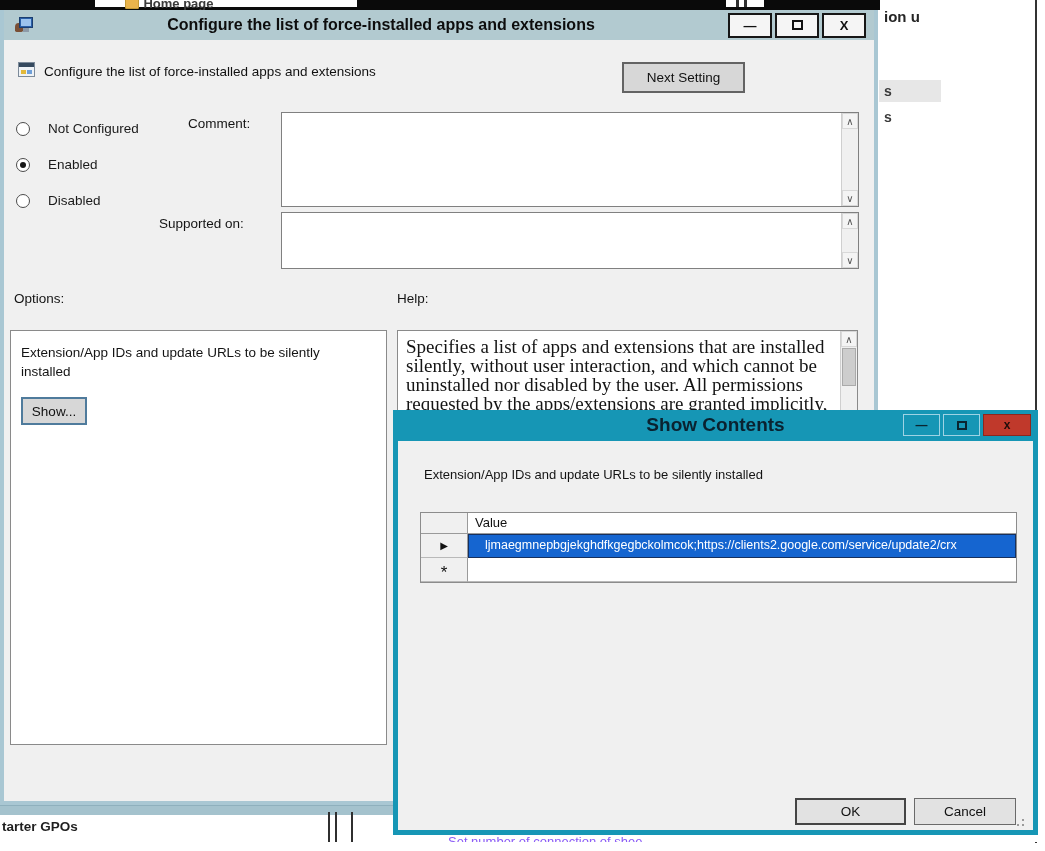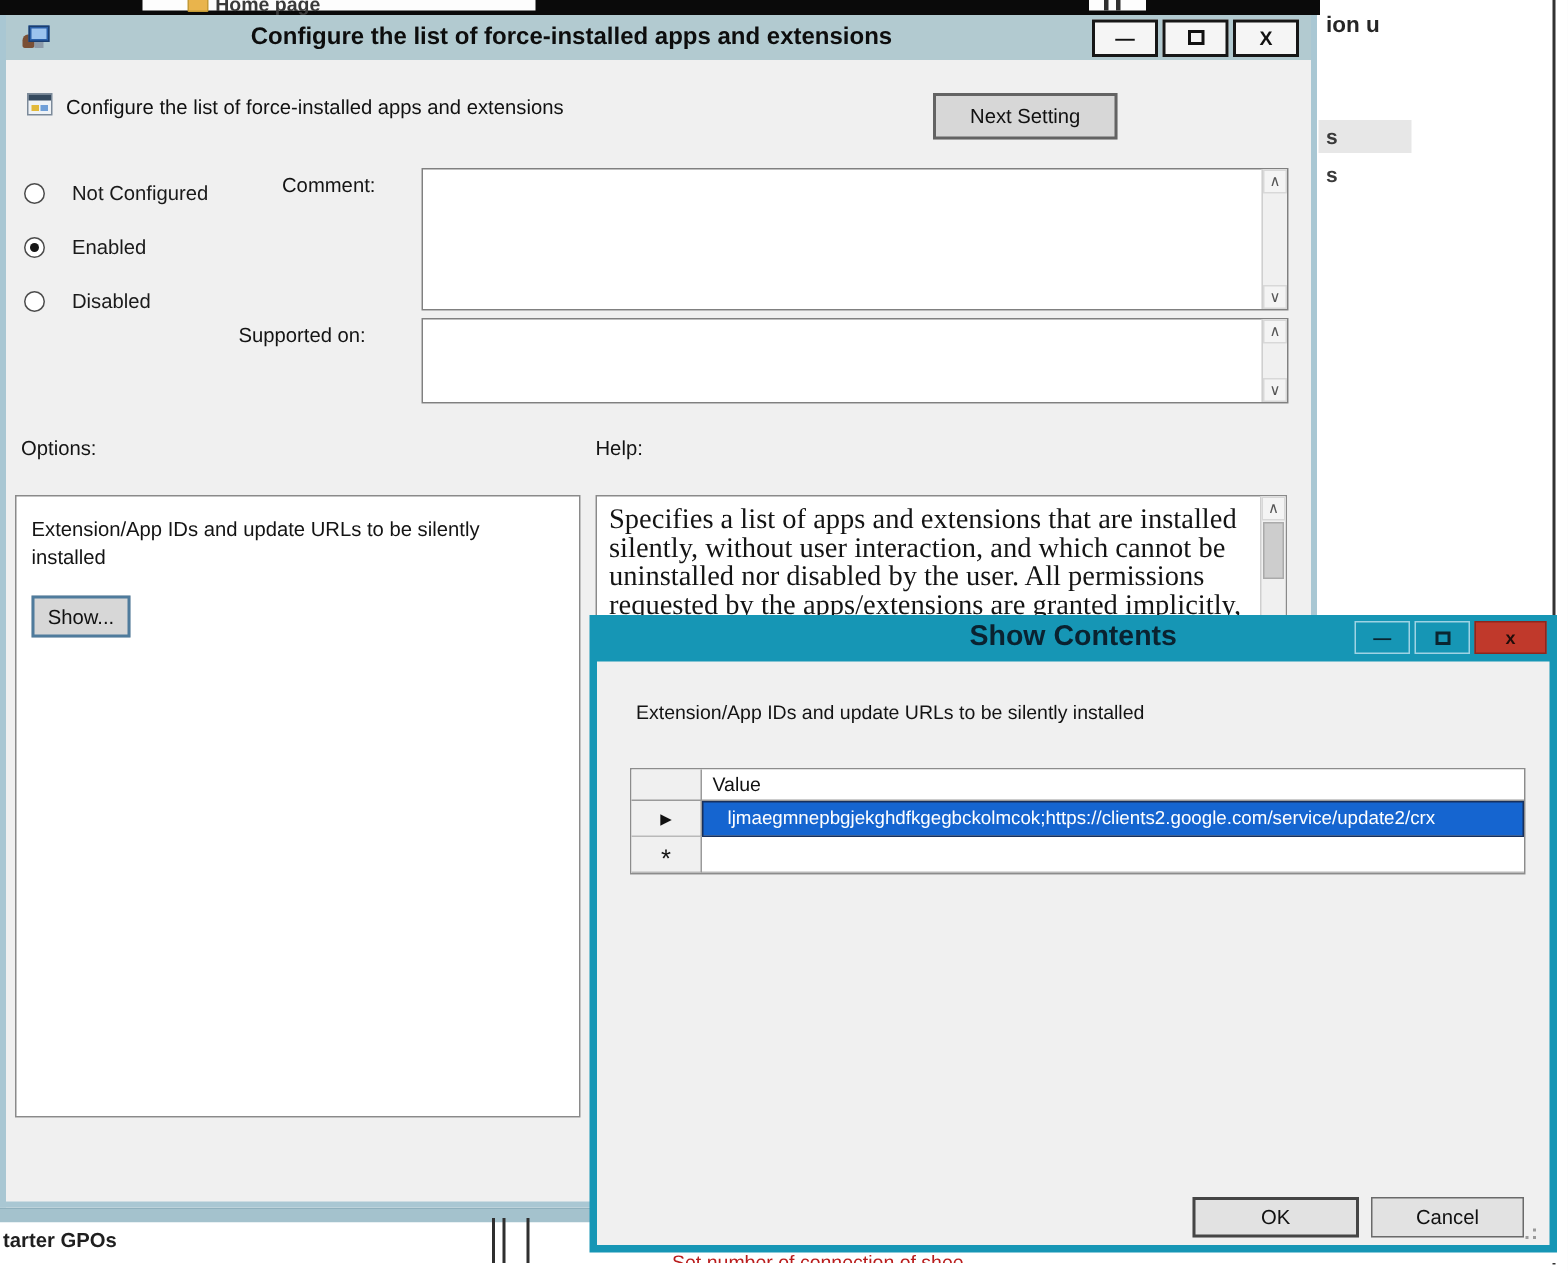--- a/index.html
+++ b/index.html
@@ -14,21 +14,21 @@
   .top-black-bar { left:0; top:0; width:880px; height:10px; background:#0a0a0a; }
   .top-white-patch { background:#fdfdfd; }
   .folder-icon { display:inline-block; width:14px; height:11px; background:#e9b44c; border:1px solid #c49a35; border-radius:1px; position:relative; vertical-align:middle; }
   .folder-icon::before { content:""; position:absolute; left:-1px; top:-4px; width:7px; height:3px; background:#e9b44c; border:1px solid #c49a35; border-bottom:none; }
   .frag-text { font-weight:bold; font-size:13px; color:#3a3a3a; white-space:nowrap; }
   .splitter-line { width:3px; background:#2f2f2f; }
   .right-vline { left:1035px; top:0; width:2px; height:843px; background:#333; }
   .right-row-highlight { background:#e7e7e7; }
   .blue-strip { left:0; top:805px; width:880px; height:10px; background:#a4c2cd; border-top:1px solid #8fb0bd; }
   .white-strip { left:0; top:815px; width:1045px; height:27px; background:#fff; }
-  .clipped-row { left:448px; top:835px; width:370px; height:7px; overflow:hidden; font-size:13px; line-height:13px; color:#b91c1c; z-index:30; white-space:nowrap; }
+  .clipped-row { left:448px; top:835px; width:370px; height:7px; overflow:hidden; font-size:13px; line-height:13px; color:#8b5cf6; z-index:30; white-space:nowrap; }
 
   
   .gp-dialog {
     left:0; top:10px; width:878px; height:795px; background:#f0f0f0; z-index:10;
     border:4px solid #a9c7d3; border-top:none;
   }
   .gp-titlebar { position:absolute; left:0; top:0; width:100%; height:30px; background:#b2cad0; display:flex; align-items:center; }
   .gp-title { flex:1; text-align:center; font-size:16px; font-weight:bold; color:#0d0d0d; white-space:nowrap; overflow:hidden; }
   .winbtns { display:flex; gap:3px; margin-right:8px; }
   .winbtn { width:44px; height:25px; background:#f5f5f5; border:2px solid #161616; display:flex; align-items:center; justify-content:center; font-weight:bold; font-size:13px; color:#111; cursor:default; }

